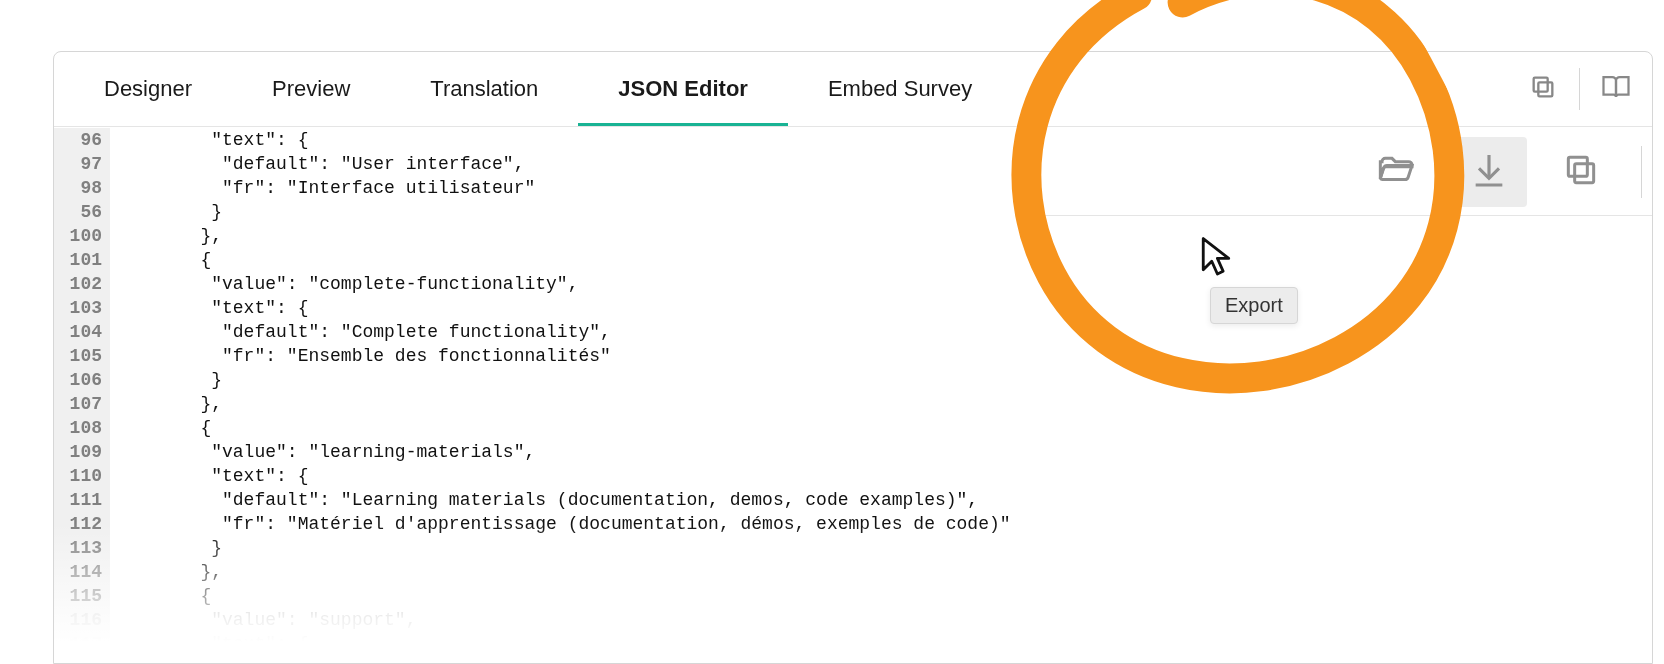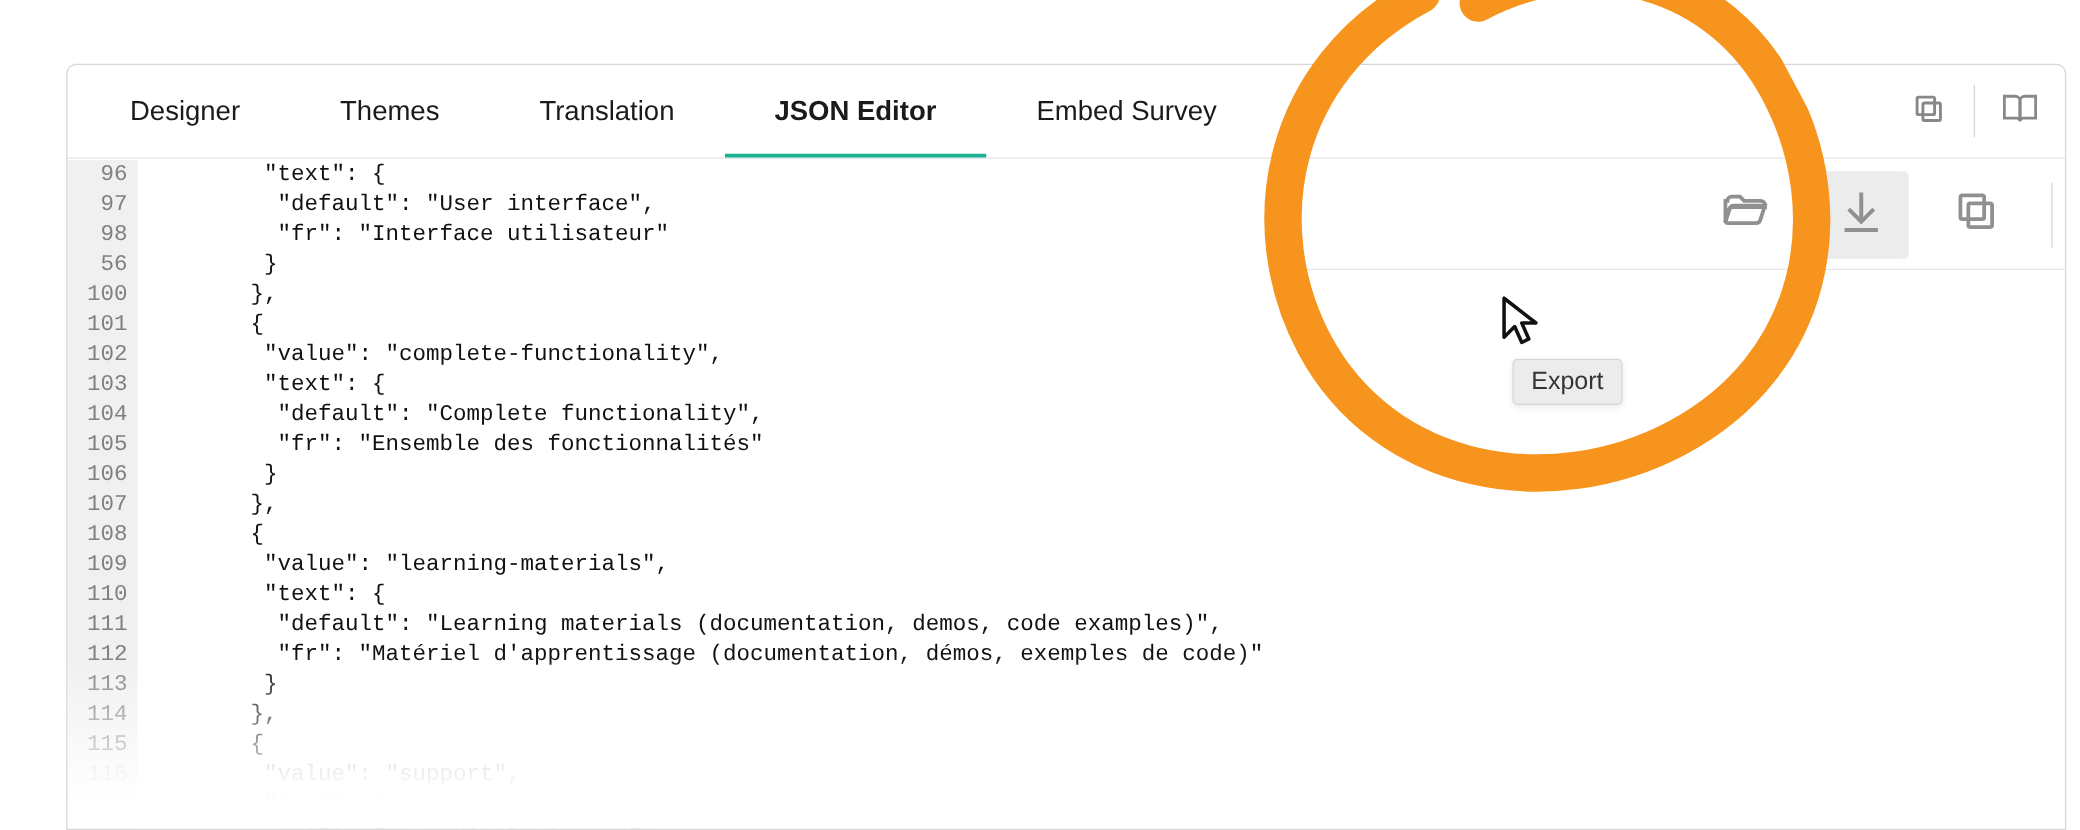--- a/index.html
+++ b/index.html
@@ -121,21 +121,21 @@
     right: 0;
   }
   .gutter {
     background: #f0f0f0;
     color: #808080;
     text-align: right;
     padding: 0 8px 0 4px;
     user-select: none;
     min-width: 56px;
   }
-  .gutter div { height: 24px; }
+  .gutter div { height: 24px; font-weight: bold; }
   .codecol {
     padding-left: 4px;
     white-space: pre;
     color: #111;
   }
   .codecol div { height: 24px; } 
   .codecol div.fade1 { opacity: 0.35; }
   .codecol div.fade2 { opacity: 0.18; }
   .gutter div.fade1 { opacity: 0.35; }
   .gutter div.fade2 { opacity: 0.18; }
@@ -184,21 +184,21 @@
     text-align: right;
   }
 </style>
 </head>
 <body>
 
 <div class="shell">
 
   <div class="tabbar">
     <div class="tab">Designer</div>
-    <div class="tab">Themes</div>
+    <div class="tab">Preview</div>
     <div class="tab">Translation</div>
     <div class="tab active">JSON Editor</div>
     <div class="tab">Embed Survey</div>
     <div class="tab-spacer"></div>
     <div class="tab-icon-btn">
       <span>
         <svg width="28" height="28" viewBox="0 0 24 24" fill="none" stroke="currentColor" stroke-width="2">
           <rect x="8" y="8" width="12" height="12" rx="1"></rect>
           <rect x="4" y="4" width="12" height="12" rx="1"></rect>
         </svg>

